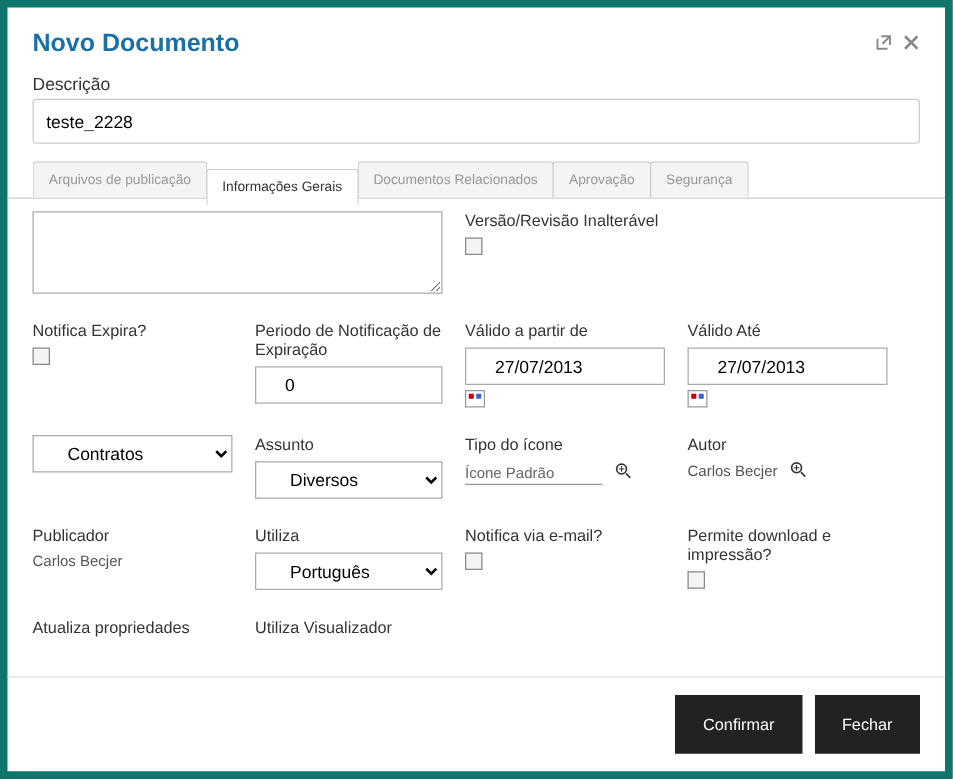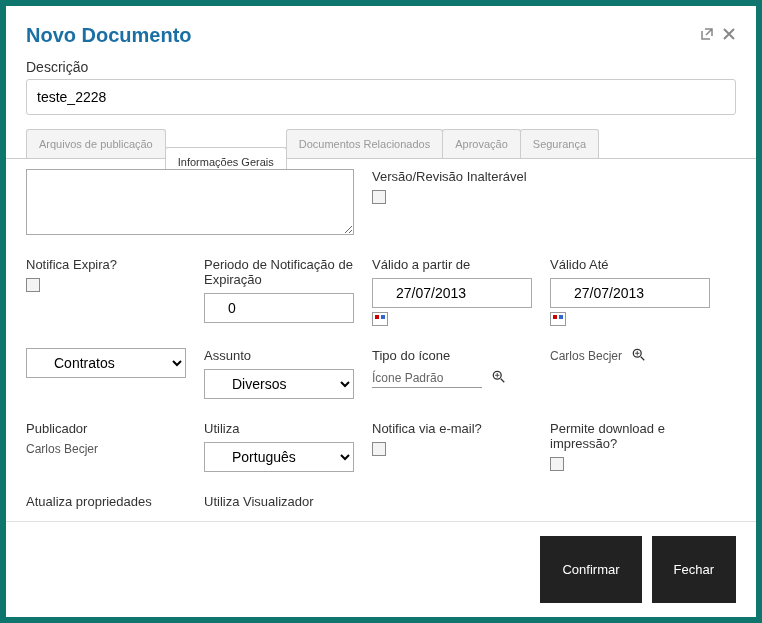--- a/index.html
+++ b/index.html
@@ -8,39 +8,39 @@
   .modal-inner { width:100%; height:100%; background:#fff; position:relative; display:flex; flex-direction:column; }
   .modal-header { padding:18px 20px 12px 20px; display:flex; align-items:center; justify-content:space-between; }
   .modal-title { font-size:20px; font-weight:bold; color:#1a6fa5; }
   .modal-actions-top { display:flex; gap:8px; color:#888; }
   .icon-btn { cursor:pointer; font-size:16px; line-height:1; }
   .desc-block { padding:0 20px 14px 20px; }
   .desc-label { font-size:14px; color:#333; margin-bottom:4px; }
   .desc-input { width:100%; height:36px; border:1px solid #ccc; border-radius:3px; padding:0 10px; font-size:14px; }
   .tabs { display:flex; padding:0 20px; border-bottom:1px solid #ccc; gap:0; }
   .tab { padding:8px 12px; font-size:11px; color:#888; border:1px solid transparent; border-bottom:none; background:#eee; border:1px solid #ccc; border-bottom:none; margin-right:-1px; border-radius:3px 3px 0 0; }
-  .tab.active { background:#fff; color:#333; position:relative; top:18px; }
+  .tab.active { background:#fff; color:#333; position:relative; top:6px; }
   .tab:not(.active){ background:#f4f4f4; color:#999; }
   .tab-body { flex:1; overflow-y:scroll; padding:0 20px 10px 20px; position:relative; border-bottom:1px solid #e0e0e0;}
   .grid { display:grid; grid-template-columns: 160px 150px 160px 160px; column-gap:18px; row-gap:22px; padding-top:10px;}
   .field-label { font-size:13px; color:#333; margin-bottom:6px; display:block; }
   .small-input, .small-select { width:100%; height:30px; border:1px solid #aaa; padding:2px 23px; font-size:14px; background:#fff;}
   .small-select { appearance:auto; }
   .textarea-box { grid-column:1 / span 2; }
   textarea { width:100%; height:66px; border:1px solid #aaa; resize:both; }
   .chk { width:14px; height:14px; border:1px solid #888; display:inline-block; background:#f4f4f4; }
   .readonly-val { font-size:12px; color:#555; }
   .underline-field { border:none; border-bottom:1px solid #999; font-size:12px; color:#666; padding:2px 0; width:110px; display:inline-block;}
   .zoom-icon { display:inline-block; margin-left:6px; vertical-align:middle; cursor:pointer;}
   .zoom-icon svg { width:14px; height:14px; }
   .cal-icon { width:16px; height:14px; margin-top:4px; display:inline-block; background:linear-gradient(#fff,#fff); border:1px solid #999; position:relative;}
   .cal-icon::before{content:""; position:absolute; top:2px; left:2px; width:4px; height:4px; background:#c00;}
   .cal-icon::after{content:""; position:absolute; top:2px; right:2px; width:4px; height:4px; background:#36c;}
   .footer { padding:14px 20px; display:flex; justify-content:flex-end; gap:10px; }
-  .btn { background:#222; color:#fff; border:none; padding:26px 22px; font-size:13px; cursor:pointer; }
+  .btn { background:#222; color:#fff; border:none; padding:16px 22px; font-size:13px; cursor:pointer; }
   .cell { display:flex; flex-direction:column; }
   ::-webkit-scrollbar { width:16px; }
   ::-webkit-scrollbar-track { background:#eee; border-left:1px solid #ddd;}
   ::-webkit-scrollbar-thumb { background:#c8c8c8; border:1px solid #aaa;}
 </style>
 </head>
 <body>
 
 <div class="modal">
  <div class="modal-inner">
@@ -123,20 +123,21 @@
             <svg viewBox="0 0 16 16">
                   <circle cx="6" cy="6" r="4.5" fill="none" stroke="#333" stroke-width="1.5"></circle>
                   <line x1="10" y1="10" x2="14" y2="14" stroke="#333" stroke-width="1.5"></line>
                   <line x1="6" y1="3.5" x2="6" y2="8.5" stroke="#333"></line>
                   <line x1="3.5" y1="6" x2="8.5" y2="6" stroke="#333"></line>
                 </svg>
           </span>
         </div>
       </div>
       <div class="cell">
+        <span class="field-label">Autor</span>
         <div>
           <span class="readonly-val">Carlos Becjer</span>
           <span class="zoom-icon">
             <svg viewBox="0 0 16 16">
                   <circle cx="6" cy="6" r="4.5" fill="none" stroke="#333" stroke-width="1.5"></circle>
                   <line x1="10" y1="10" x2="14" y2="14" stroke="#333" stroke-width="1.5"></line>
                   <line x1="6" y1="3.5" x2="6" y2="8.5" stroke="#333"></line>
                   <line x1="3.5" y1="6" x2="8.5" y2="6" stroke="#333"></line>
                 </svg>
           </span>

